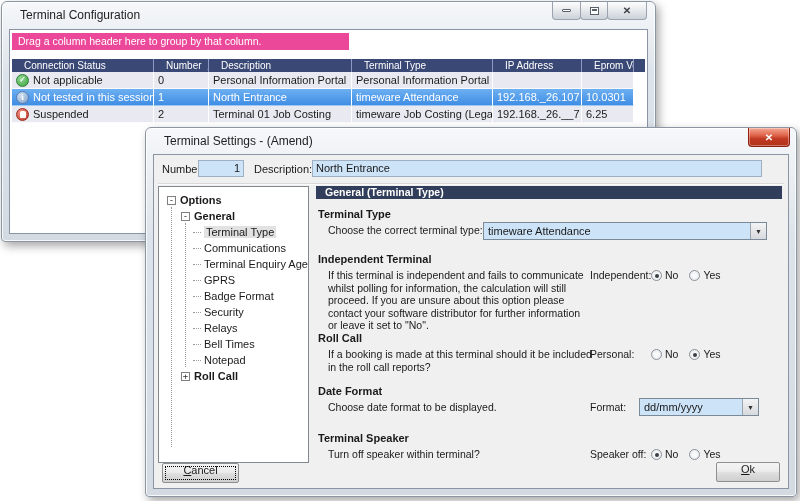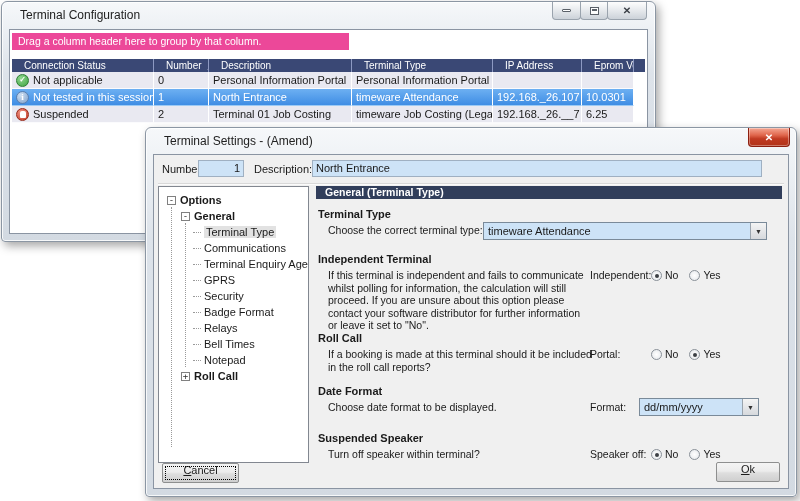--- a/index.html
+++ b/index.html
@@ -199,25 +199,25 @@
       <div class="trow ind3">
           <span class="leafdash"></span>
           <span>Terminal Enquiry Agent</span>
         </div>
       <div class="trow ind3">
           <span class="leafdash"></span>
           <span>GPRS</span>
         </div>
       <div class="trow ind3">
           <span class="leafdash"></span>
+          <span>Badge Format</span>
+        </div>
+      <div class="trow ind3">
+          <span class="leafdash"></span>
           <span>Security</span>
-        </div>
-      <div class="trow ind3">
-          <span class="leafdash"></span>
-          <span>Badge Format</span>
         </div>
       <div class="trow ind3">
           <span class="leafdash"></span>
           <span>Relays</span>
         </div>
       <div class="trow ind3">
           <span class="leafdash"></span>
           <span>Bell Times</span>
         </div>
       <div class="trow ind3">
@@ -251,41 +251,41 @@
             <span class="rlbl">No</span>
           <span class="radio"></span>
             <span class="rlbl">Yes</span>
         </div>
       </div>
 
       <div class="sec-title">Roll Call</div>
       <div class="sec-row" style="height:28px;">
         <div class="sec-text">If a booking is made at this terminal should it be included in the roll call reports?</div>
         <div class="ctrl">
-          <span class="ctrl-label">Portal:</span>
+          <span class="ctrl-label">Personal:</span>
           <span class="radio"></span>
             <span class="rlbl">No</span>
           <span class="radio on"></span>
             <span class="rlbl">Yes</span>
         </div>
       </div>
 
       <div class="sec-title">Date Format</div>
       <div class="sec-row" style="height:22px;">
         <div class="sec-text">Choose date format to be displayed.</div>
         <div class="ctrl">
           <span class="ctrl-label">Format:</span>
         </div>
         <div class="dd dd-date">
           <span class="dd-text">dd/mm/yyyy</span>
           <span class="dd-btn">▼</span>
         </div>
       </div>
 
-      <div class="sec-title">Suspended Speaker</div>
+      <div class="sec-title">Terminal Speaker</div>
       <div class="sec-row" style="height:20px;">
         <div class="sec-text">Turn off speaker within terminal?</div>
         <div class="ctrl">
           <span class="ctrl-label">Speaker off:</span>
           <span class="radio on"></span>
             <span class="rlbl">No</span>
           <span class="radio"></span>
             <span class="rlbl">Yes</span>
         </div>
       </div>

